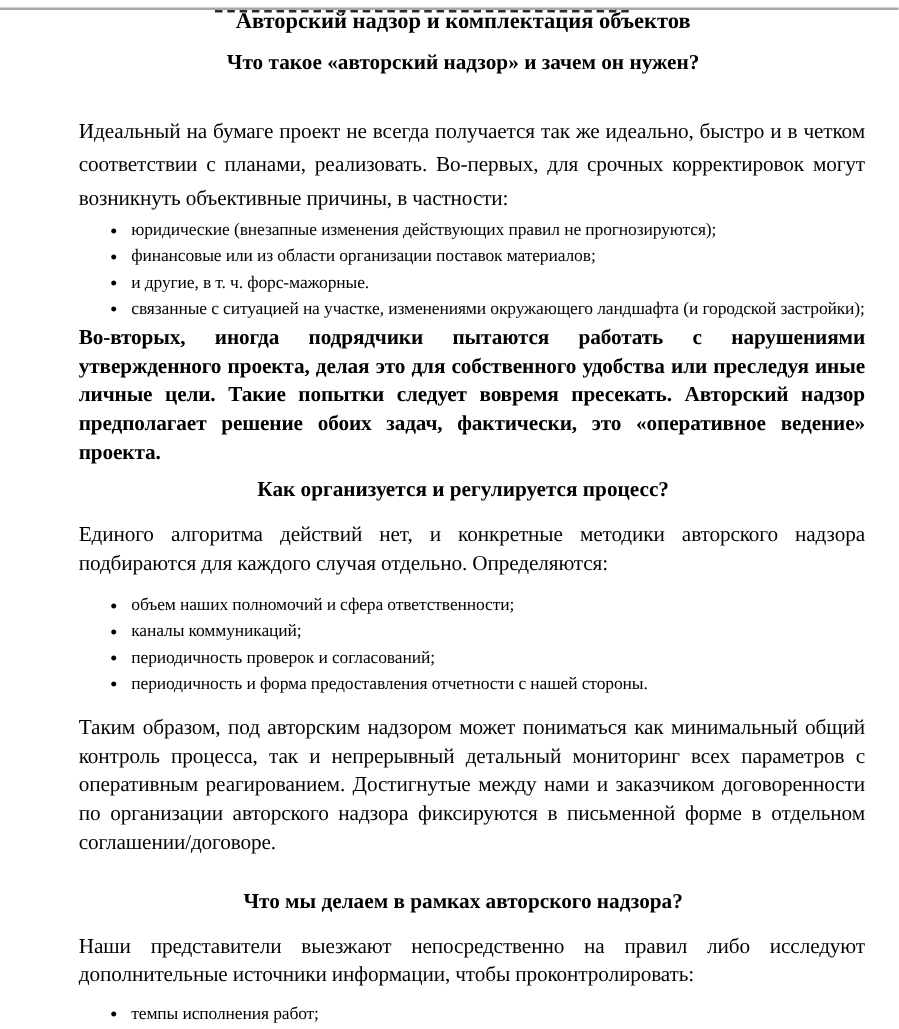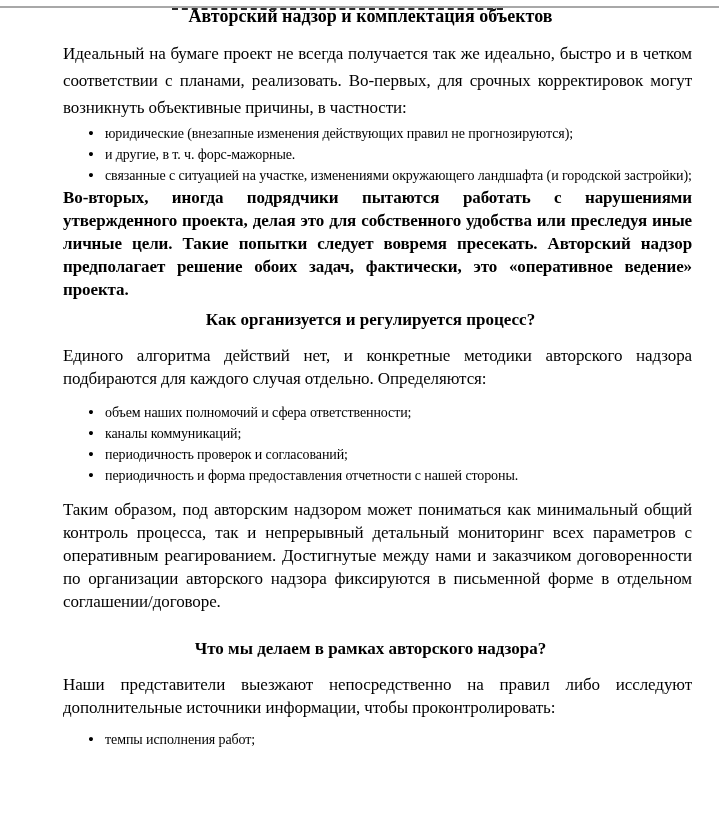--- a/index.html
+++ b/index.html
@@ -54,21 +54,21 @@
   .h-what   { margin-top: 14px; }
   .h-how    { margin-top: 9px; }
   .h-wedo   { margin-top: 26px; }
   p {
     font-size: 17px;
     line-height: 23px;
     text-align: justify;
     letter-spacing: -0.1px;
   }
   p.loose { line-height: 27px; }
-  .p-intro1 { margin-top: 14px; }
+  .p-intro1 { margin-top: 31px; }
   .p-outro1 { margin-top: 0; font-weight: bold; }
   .p-intro2 { margin-top: 14px; }
   .p-outro2 { margin-top: 12px; }
   .p-intro3 { margin-top: 14px; }
   ul {
     list-style: none;
   }
   .ul-1 { margin-top: 2px; }
   .ul-2 { margin-top: 12px; }
   .ul-3 { margin-top: 10px; }
@@ -93,23 +93,25 @@
 <body>
 
 <div class="page">
 
   <div class="top-rule"></div>
   <div class="top-dashes"></div>
 
   <h1>Авторский надзор и комплектация объектов</h1>
 
   <section>
+    <h2 class="h-what">Что такое «авторский надзор» и зачем он нужен?</h2>
     <p class="loose p-intro1">Идеальный на бумаге проект не всегда получается так же идеально, быстро и в четком соответствии с планами, реализовать. Во-первых, для срочных корректировок могут возникнуть объективные причины, в частности:</p>
     <ul class="ul-1">
       <li>юридические (внезапные изменения действующих правил не прогнозируются);</li>
+      <li>финансовые или из области организации поставок материалов;</li>
       <li>и другие, в т. ч. форс-мажорные.</li>
       <li>связанные с ситуацией на участке, изменениями окружающего ландшафта (и городской застройки);</li>
     </ul>
     <p class="p-outro1">Во-вторых, иногда подрядчики пытаются работать с нарушениями утвержденного проекта, делая это для собственного удобства или преследуя иные личные цели. Такие попытки следует вовремя пресекать. Авторский надзор предполагает решение обоих задач, фактически, это «оперативное ведение» проекта.</p>
   </section>
 
   <section>
     <h2 class="h-how">Как организуется и регулируется процесс?</h2>
     <p class="p-intro2">Единого алгоритма действий нет, и конкретные методики авторского надзора подбираются для каждого случая отдельно. Определяются:</p>
     <ul class="ul-2">

